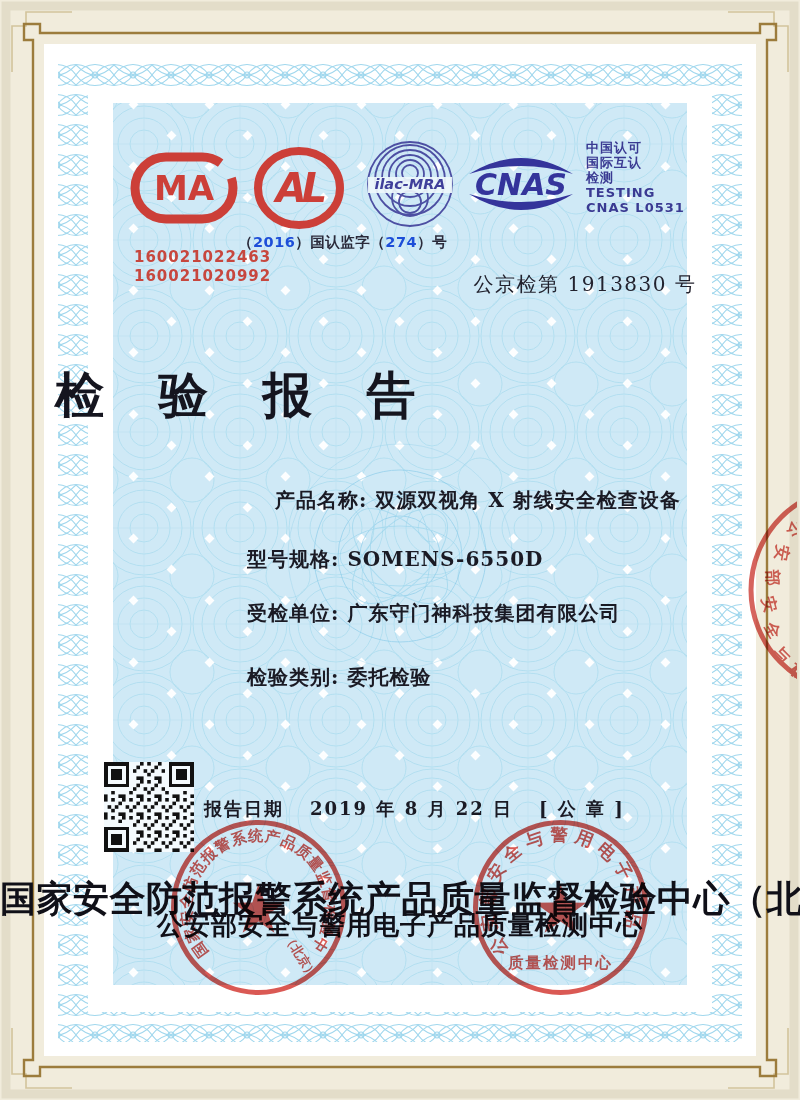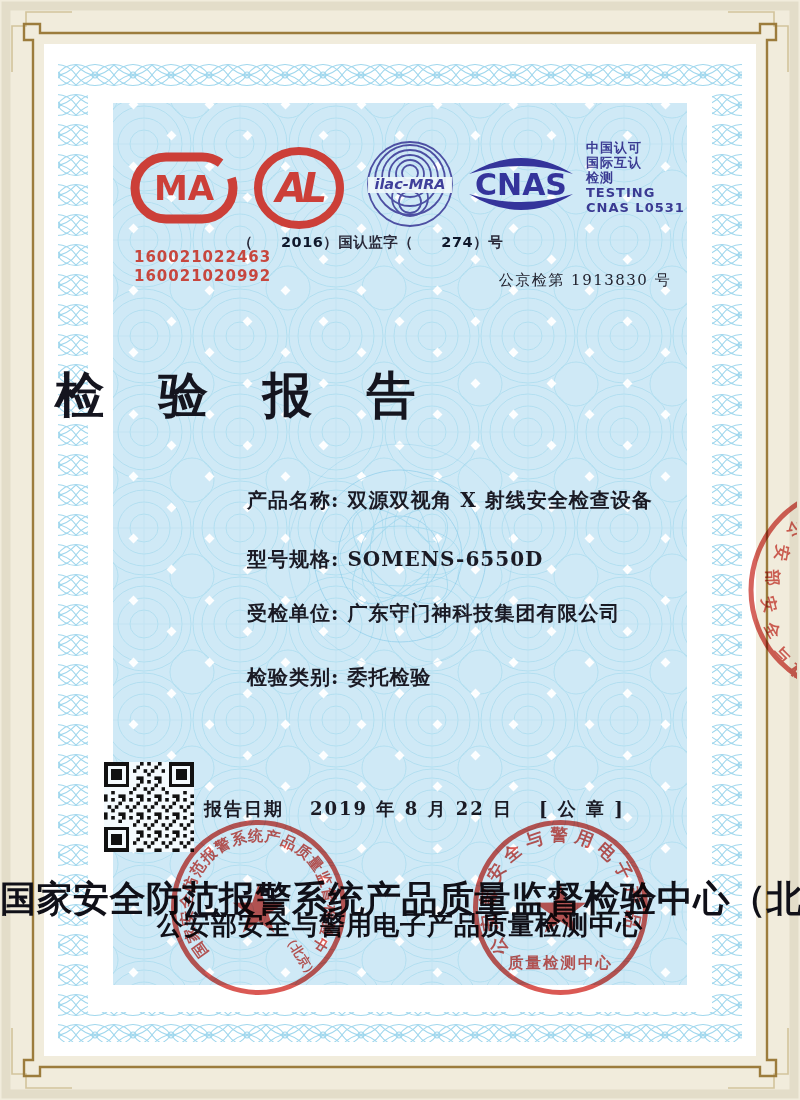--- a/index.html
+++ b/index.html
@@ -19,25 +19,25 @@
   
   .cert-numbers{
     position:absolute;left:134px;top:224px;
     font-family:"DejaVu Sans","Liberation Sans",sans-serif;
     font-size:15px;font-weight:bold;color:#c7473e;letter-spacing:1px;line-height:19px;margin-top:24px;
   }
   .license-line{
     position:absolute;left:238px;top:233px;
     font-size:14.5px;font-weight:bold;color:#2a2a3a;letter-spacing:.5px;
   }
-  .license-line .num{color:#0f172a;font-family:"DejaVu Sans","Liberation Sans",sans-serif;padding-left:28px;}
+  .license-line .num{color:#1d4ed8;font-family:"DejaVu Sans","Liberation Sans",sans-serif;}
   
   .report-no{
     position:absolute;left:450px;top:271px;width:270px;text-align:center;
-    font-size:15px;color:#22222e;letter-spacing:1.5px;
+    font-size:20px;color:#22222e;letter-spacing:1.5px;
   }
   
   .title{
     position:absolute;left:0;right:0;top:363px;text-align:left;
     font-size:49px;font-weight:600;color:#15151f;
     letter-spacing:1.12em;padding-left:1.12em;
   }
   
   .field{
     position:absolute;left:247px;
@@ -182,21 +182,21 @@
       <circle cx="44" cy="34" r="14"></circle>
         <circle cx="44" cy="33" r="8"></circle>
       <circle cx="44" cy="58" r="18"></circle>
         <circle cx="44" cy="62" r="11"></circle>
     </g>
     <rect x="2" y="37" width="84" height="16" fill="#eef7fb" opacity="0.92"></rect>
     <text x="44" y="49" text-anchor="middle" fill="#3f3f9a" font-style="italic" font-family="DejaVu Sans, Liberation Sans, sans-serif" font-size="14.5" font-weight="bold">ilac-MRA</text>
   </svg>
 </div>
 
-<div class="logo content" style="left:464px;top:152px;">
+<div class="logo content" style="left:464px;top:152px;font-style:italic;">
   <svg width="114" height="64" viewBox="0 0 114 64">
     <path d="M 5 22 Q 57 -10 109 22 Q 57 6 5 22 Z" fill="#34349b"></path>
     <path d="M 5 42 Q 57 74 109 42 Q 57 58 5 42 Z" fill="#34349b"></path>
     <text x="57" y="43" text-anchor="middle" fill="#34349b" font-family="DejaVu Sans, Liberation Sans, sans-serif" font-size="30" font-weight="bold">CNAS</text>
   </svg>
 </div>
 
 <div class="accred-text content">
   <div>中国认可</div>
   <div>国际互认</div>
@@ -211,21 +211,21 @@
 </div>
 
 <div class="license-line content">
   <span>（</span><span class="num">2016</span><span>）国认监字（</span><span class="num">274</span><span>）号</span>
 </div>
 
 <div class="report-no content">公京检第 1913830 号</div>
 
 <div class="title content">检验报告</div>
 
-<div class="field" style="top:487px;">
+<div class="field" style="top:487px;margin-left:28px;">
   <span class="flabel">产品名称:</span><span class="fvalue">双源双视角 X 射线安全检查设备</span>
 </div>
 <div class="field" style="top:546px;">
   <span class="flabel">型号规格:</span><span class="fvalue">SOMENS-6550D</span>
 </div>
 <div class="field" style="top:600px;">
   <span class="flabel">受检单位:</span><span class="fvalue">广东守门神科技集团有限公司</span>
 </div>
 <div class="field" style="top:664px;">
   <span class="flabel">检验类别:</span><span class="fvalue">委托检验</span>

